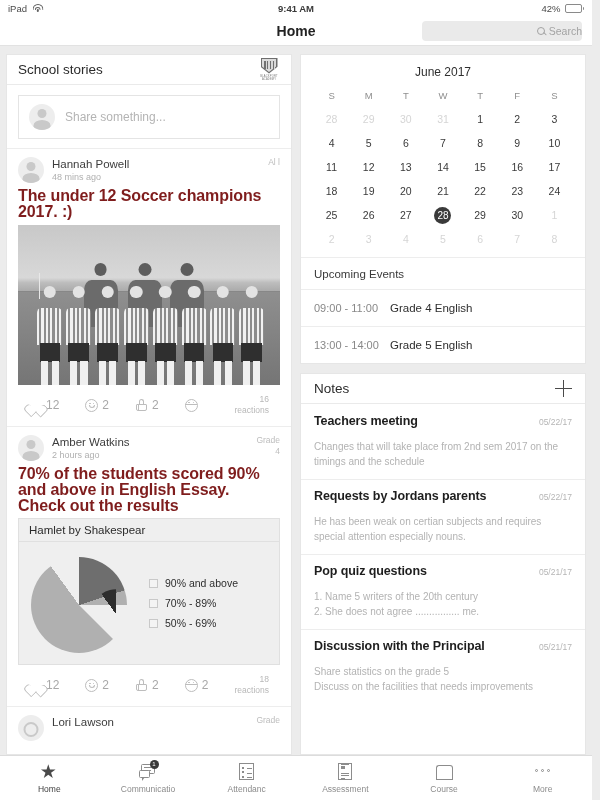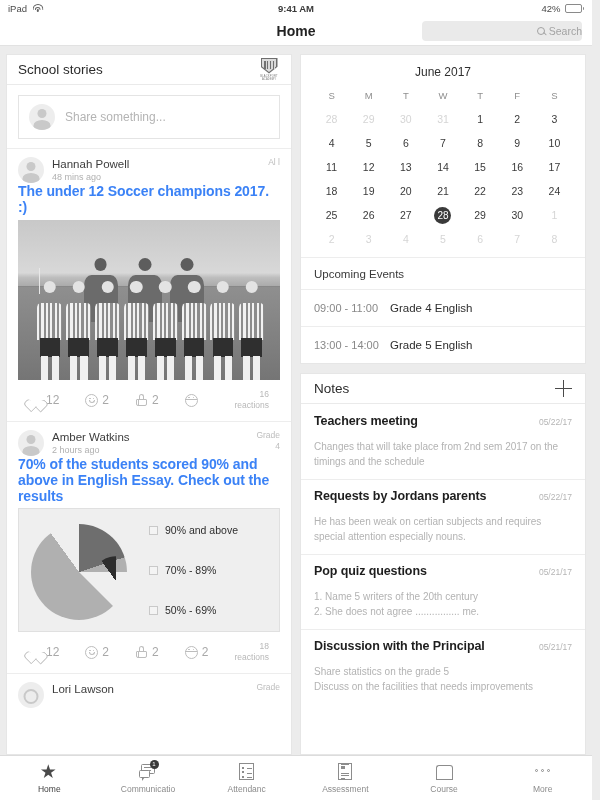--- a/index.html
+++ b/index.html
@@ -78,21 +78,21 @@
   .avatar.ring:after { display:none; }
   .share-ph { font-size:12px; color:#b4b4b4; }
 
   .post { border-top:1px solid #ededed; padding:8px 11px 0 11px; }
   .post:first-child { border-top:none; }
   .post-head { display:flex; align-items:flex-start; gap:8px; }
   .post-meta { flex:1 1 auto; min-width:0; }
   .post-author { font-size:11.5px; color:#3d3d3d; line-height:14px; }
   .post-time { font-size:9px; color:#b0b0b0; line-height:12px; }
   .post-tag { font-size:8.5px; color:#bdbdbd; text-align:right; line-height:11px; width:26px; flex:0 0 26px; overflow:hidden; }
-  .post-text { font-size:14px; color:#3b82f6; line-height:16px; font-weight:bold; letter-spacing:-.1px; }
+  .post-text { font-size:16px; color:#7f1d1d; line-height:16px; margin-top:5px; font-weight:bold; letter-spacing:-.1px; }
 
   .photo { margin-top:5px; width:100%; height:160px; position:relative; overflow:hidden;
     background:linear-gradient(#c8c8c8 0%,#d8d8d8 33%,#bdbdbd 36%,#a8a8a8 42%,#9a9a9a 100%); filter:grayscale(1); }
   .field { position:absolute; left:0; right:0; bottom:0; height:58%; background:linear-gradient(#8f8f8f,#757575); }
   .horizon { position:absolute; left:0; right:0; top:41%; height:5%; background:#878787; }
   .pole { position:absolute; left:8%; top:30%; width:1.5px; height:16%; background:#e8e8e8; }
   .adult { position:absolute; top:24%; width:13%; height:40%; }
   .adult .h { position:absolute; left:50%; transform:translateX(-50%); top:0; width:38%; padding-top:38%; border-radius:50%; background:#5d5d5d; }
   .adult .b { position:absolute; left:0; right:0; top:26%; bottom:0; background:#6b6b6b; border-radius:22% 22% 0 0; }
   .kid { position:absolute; bottom:0; width:10.4%; height:62%; }
@@ -129,21 +129,21 @@
   .chartcard { margin-top:4px; border:1px solid #e0e0e0; background:#efefef; }
   .chartcard-head { padding:5px 10px; font-size:11.5px; color:#2b2b2b; border-bottom:1px solid #e0e0e0; }
   .chartcard-body { display:flex; align-items:center; padding:9px 8px 11px 12px; gap:10px; }
   .pie-wrap { position:relative; width:108px; height:102px; flex:0 0 108px; }
   .pie-main { position:absolute; left:0; top:6px; width:96px; height:96px; border-radius:50%;
     background:conic-gradient(#4a4a4a 0deg 0deg, #6e6e6e 0deg 72deg, #b0b0b0 72deg 324deg, #b0b0b0 324deg 360deg); }
   .pie-mask { position:absolute; left:48px; top:54px; width:50px; height:50px; background:#efefef;
     -webkit-clip-path:polygon(0 0,100% 0,100% 100%); clip-path:polygon(0 0,100% 0,100% 100%); }
   .pie-explode { position:absolute; left:51px; top:57px; width:48px; height:48px; border-radius:50%;
     background:conic-gradient(#2d2d2d 0deg 36deg, transparent 36deg 360deg); transform:rotate(324deg); transform-origin:0 0; }
-  .legend { display:flex; flex-direction:column; gap:28px; padding-top:2px; }
+  .legend { display:flex; flex-direction:column; gap:8px; padding-top:2px; }
   .legend-row { display:flex; align-items:center; gap:7px; }
   .legend-sw { width:9px; height:9px; border:1px solid #c9c9c9; background:#f4f4f4; flex:0 0 9px; }
   .legend-lbl { font-size:10.5px; color:#2e2e2e; white-space:nowrap; }
 
   
   .cal { padding:10px 12px 9px 12px; }
   .cal-title { text-align:center; font-size:12px; color:#2f2f2f; padding-bottom:11px; }
   .cal-grid { display:grid; grid-template-columns:repeat(7,1fr); row-gap:7px; }
   .cal-dow { text-align:center; font-size:9.5px; color:#8f8f8f; padding-bottom:3px; }
   .cal-day { text-align:center; font-size:10.5px; color:#3a3a3a; height:17px; line-height:17px; position:relative; }
@@ -382,20 +382,21 @@
               <span class="avatar"></span>
               <span class="post-meta">
                 <span class="post-author" style="display:block">Amber Watkins</span>
                 <span class="post-time" style="display:block">2 hours ago</span>
               </span>
               <span class="post-tag">Grade 4</span>
             </div>
             <div class="post-text">70% of the students scored 90% and above in English Essay. Check out the results</div>
 
             <div class="chartcard">
+              <div class="chartcard-head">Hamlet by Shakespear</div>
               <div class="chartcard-body">
                 <div class="pie-wrap">
                   <div class="pie-main" style="background: conic-gradient(rgb(110, 110, 110) 0deg, rgb(110, 110, 110) 72deg, rgb(176, 176, 176) 72deg, rgb(176, 176, 176) 324deg, transparent 324deg, transparent 360deg);"></div>
                   <div class="pie-mask"></div>
                   <div class="pie-explode" style="background: conic-gradient(rgb(45, 45, 45) 0deg, rgb(45, 45, 45) 36deg, transparent 36deg, transparent 360deg); transform: rotate(324deg);"></div>
                 </div>
                 <div class="legend">
                   <span class="legend-row">
                     <span class="legend-sw" style="border-color: rgb(201, 201, 201);"></span>
                     <span class="legend-lbl">90% and above</span>

